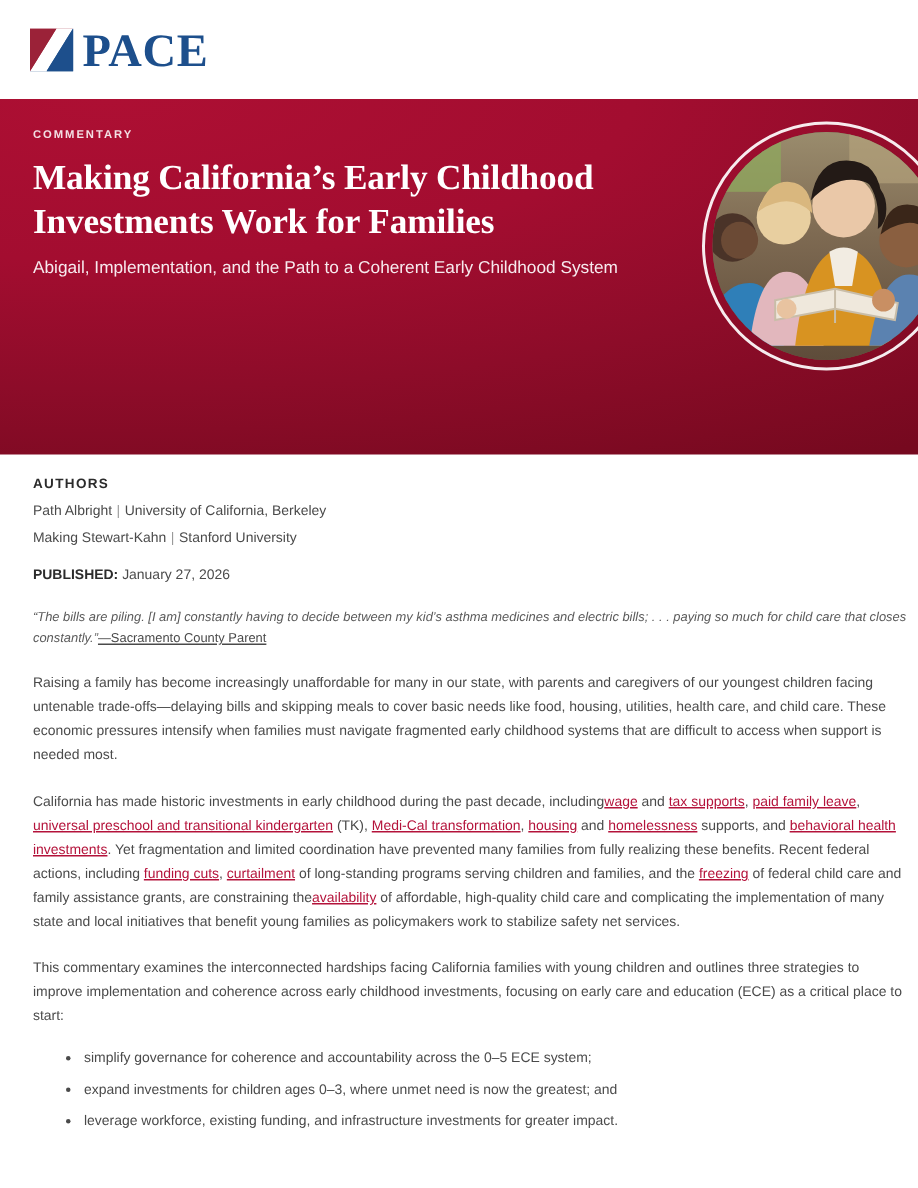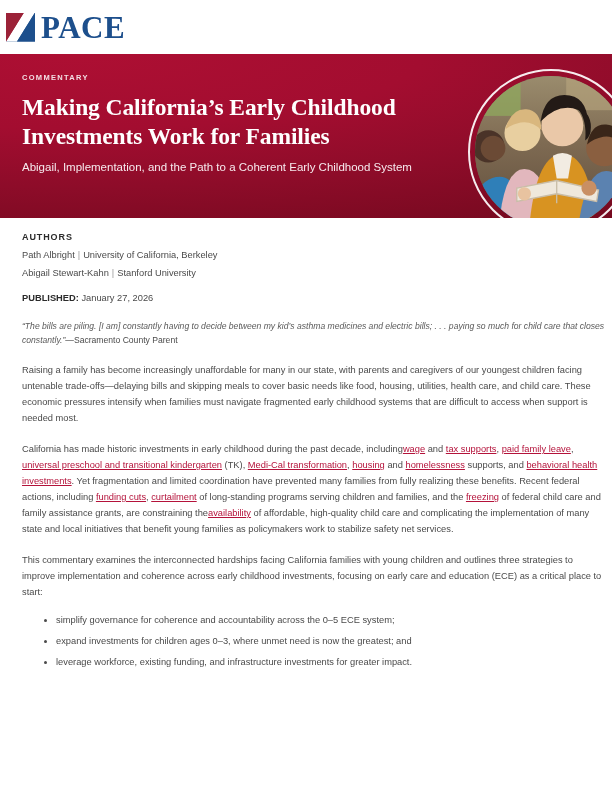--- a/index.html
+++ b/index.html
@@ -11,22 +11,22 @@
     height: 792px;
     background: #ffffff;
     font-family: "Liberation Sans", sans-serif;
     color: #3a3a3a;
     overflow: hidden;
     position: relative;
   }
 
   
   .logo-bar {
-    height: 54px;
-    padding-left: 6px;
+    height: 66px;
+    padding-left: 20px;
     display: flex;
     align-items: center;
     box-sizing: border-box;
   }
   .logo {
     display: flex;
     align-items: center;
     gap: 6px;
   }
   .logo-mark {
@@ -71,21 +71,21 @@
     font-weight: bold;
     font-size: 31px;
     line-height: 1;
     color: #1d4f8c;
     letter-spacing: 0.5px;
   }
 
   
   .hero {
     position: relative;
-    height: 164px;
+    height: 237px;
     background:
       radial-gradient(ellipse 150% 120% at 12% 0%, #ad0f33 0%, #a30d30 38%, #8d0c29 68%, #76091f 100%);
     overflow: hidden;
     box-sizing: border-box;
     padding: 19px 22px 0 22px;
   }
   .hero-inner {
     position: relative;
     z-index: 3;
     max-width: 404px;
@@ -170,20 +170,21 @@
   .pullquote {
     font-size: 8.6px;
     font-style: italic;
     line-height: 1.62;
     color: #5a5a5a;
     margin: 17px 0 0 0;
   }
   .pullquote .attrib {
     font-style: normal;
     color: #4a4a4a;
+    text-decoration: underline;
   }
 
   p.body {
     font-size: 9.3px;
     line-height: 1.72;
     color: #4a4a4a;
     margin: 15px 0 0 0;
     text-align: left;
   }
   a.lk {
@@ -282,21 +283,21 @@
 </div>
 
 <div class="content">
 
   <div class="sec-head">AUTHORS</div>
 
   <div class="author-line">
     <span>Path Albright</span><span class="sep">|</span><span>University of California, Berkeley</span>
   </div>
   <div class="author-line">
-    <span>Abigail Stewart-Kahn</span><span class="sep">|</span><span>Stanford University</span>
+    <span>Making Stewart-Kahn</span><span class="sep">|</span><span>Stanford University</span>
   </div>
 
   <div class="published">
     <b>PUBLISHED:</b>
     <span>January 27, 2026</span>
   </div>
 
   <p class="pullquote">
     <span>“The bills are piling. [I am] constantly having to decide between my kid’s asthma medicines and electric bills; . . . paying so much for child care that closes constantly.”</span><span class="attrib">—Sacramento County Parent</span>
   </p>

